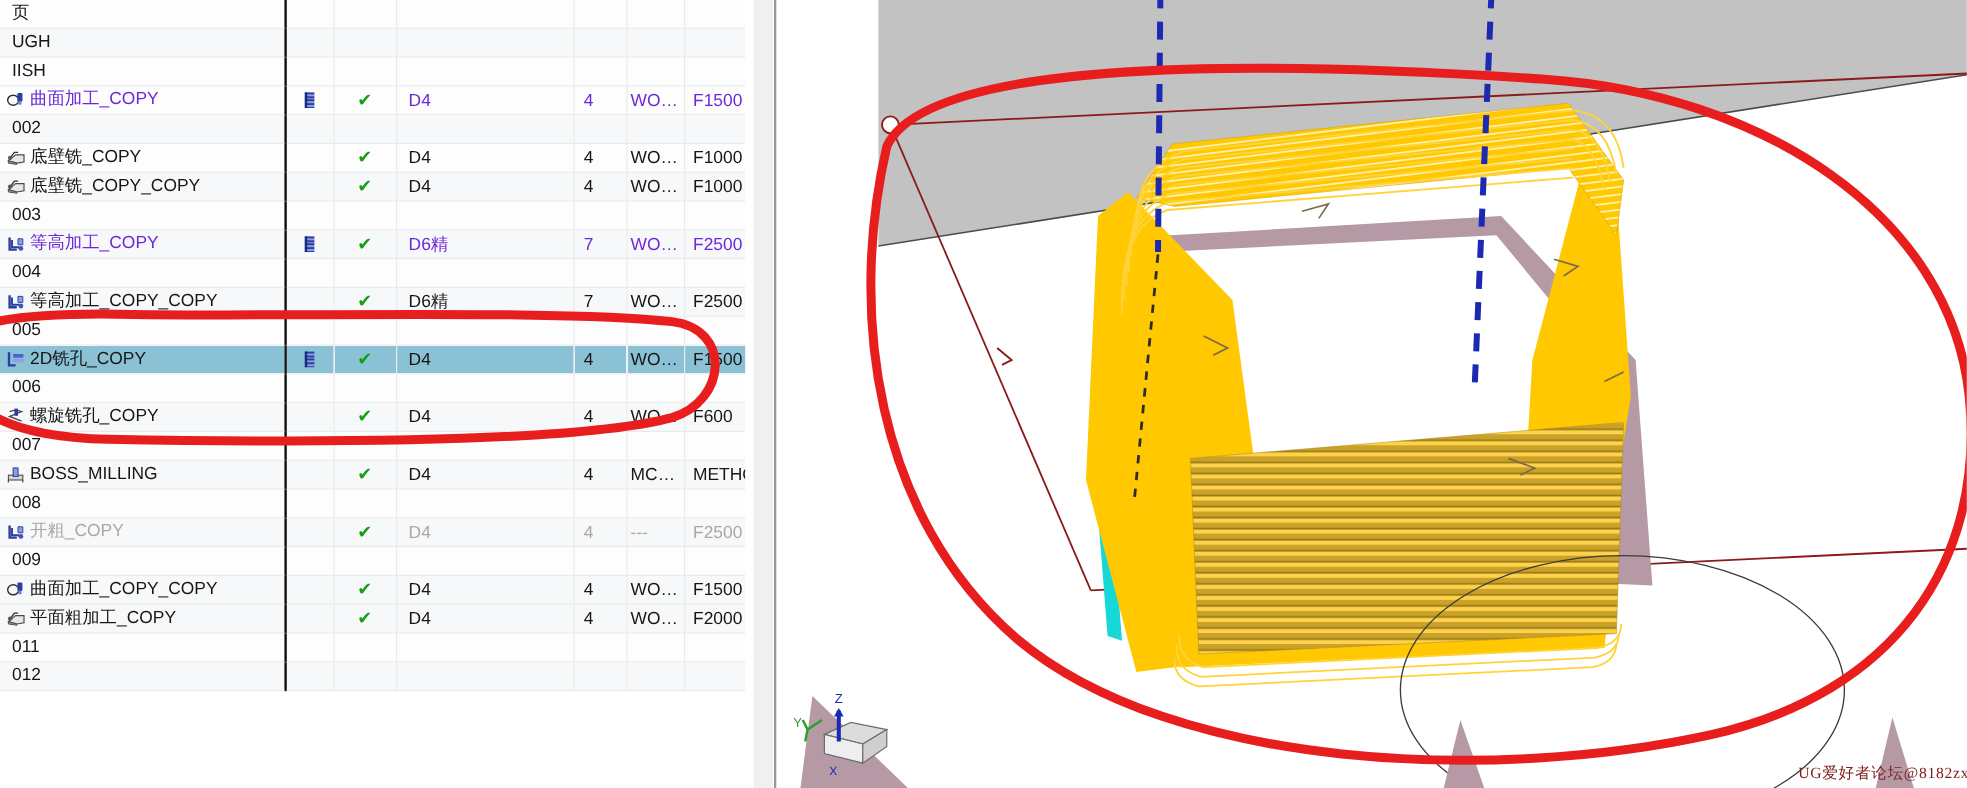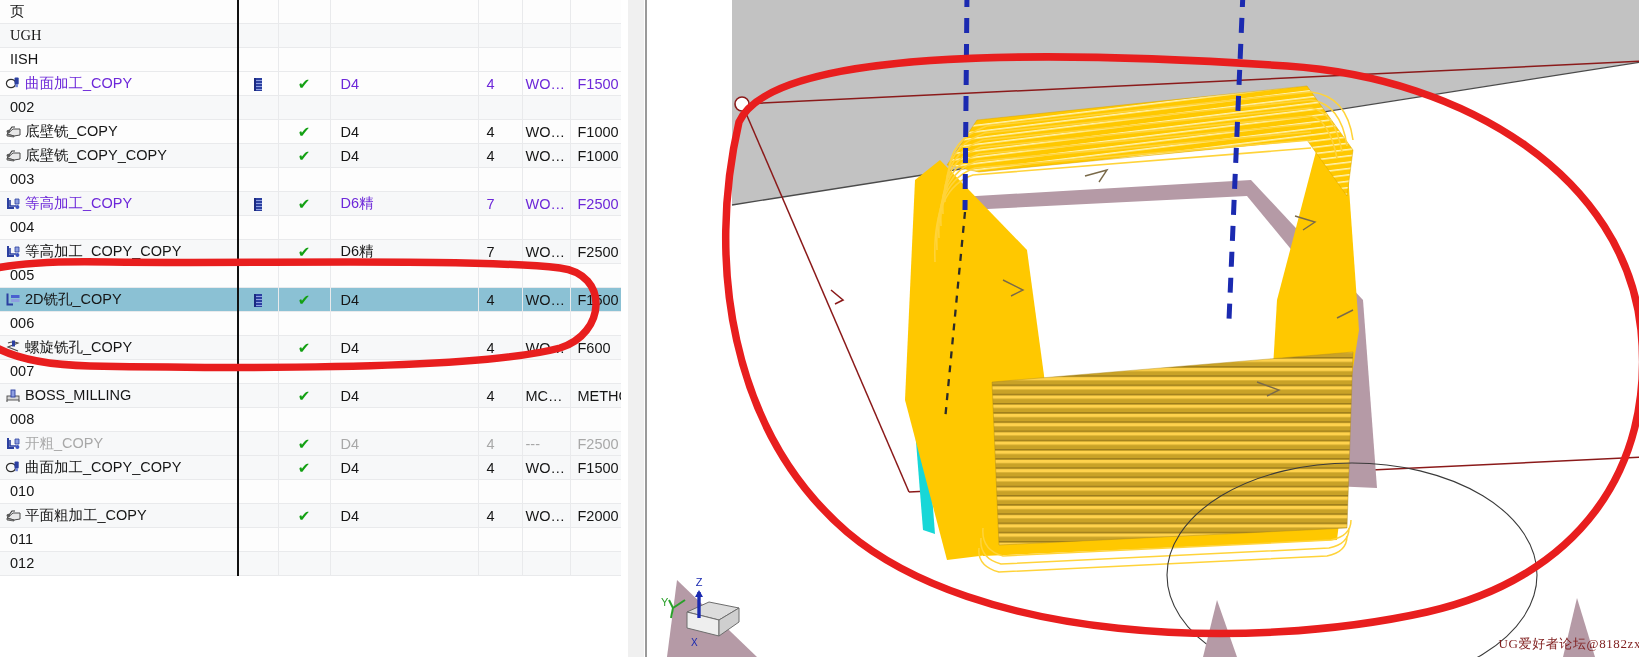--- a/index.html
+++ b/index.html
@@ -179,21 +179,21 @@
             <td class="c-state"></td>
             <td class="c-tool"></td>
             <td class="c-tnum"></td>
             <td class="c-geom"></td>
             <td class="c-feed"></td>
           </tr>
           <tr class="alt">
             <td class="c-name">
               <div class="name-cell">
                 <span style="display: inline-block; width: 0px;"></span>
-                <span class="op-name clr-black" style="padding-left: 2px; font-family: Liberation Serif, serif;">UGH</span>
+                <span class="op-name clr-black" style="padding-left: 2px;">UGH</span>
               </div>
             </td>
             <td class="c-path"></td>
             <td class="c-state"></td>
             <td class="c-tool"></td>
             <td class="c-tnum"></td>
             <td class="c-geom"></td>
             <td class="c-feed"></td>
           </tr>
           <tr>
@@ -468,51 +468,51 @@
                 <span class="op-name clr-dim">开粗_COPY</span>
               </div>
             </td>
             <td class="c-path"></td>
             <td class="c-state"><span class="check">✔</span></td>
             <td class="c-tool"><span class="clr-dim">D4</span></td>
             <td class="c-tnum"><span class="clr-dim">4</span></td>
             <td class="c-geom"><span class="clr-dim">---</span></td>
             <td class="c-feed"><span class="clr-dim">F2500</span></td>
           </tr>
+          <tr>
+            <td class="c-name">
+              <div class="name-cell">
+                <span style="display: inline-block; width: 0px;"></span>
+                <span class="op-name clr-black" style="padding-left: 2px;">009</span>
+              </div>
+            </td>
+            <td class="c-path"></td>
+            <td class="c-state"></td>
+            <td class="c-tool"></td>
+            <td class="c-tnum"></td>
+            <td class="c-geom"></td>
+            <td class="c-feed"></td>
+          </tr>
           <tr class="alt">
             <td class="c-name">
               <div class="name-cell">
                 <span class="op-icon"><svg width="17" height="17" viewBox="0 0 17 17">
                     <ellipse cx="6" cy="8.5" rx="4.6" ry="4.2" fill="none" stroke="#303030" stroke-width="1.2"></ellipse>
                     <rect x="9.5" y="2.5" width="4.2" height="7" rx="1" fill="#2b3fa0"></rect>
                     <rect x="10.3" y="9.2" width="2.6" height="3" fill="#6f83d8"></rect>
                   </svg></span>
                 <span class="op-name clr-black">曲面加工_COPY_COPY</span>
               </div>
             </td>
             <td class="c-path"></td>
             <td class="c-state"><span class="check">✔</span></td>
             <td class="c-tool"><span class="clr-black">D4</span></td>
             <td class="c-tnum"><span class="clr-black">4</span></td>
             <td class="c-geom"><span class="clr-black">WO…</span></td>
             <td class="c-feed"><span class="clr-black">F1500</span></td>
-          </tr>
-          <tr>
-            <td class="c-name">
-              <div class="name-cell">
-                <span style="display: inline-block; width: 0px;"></span>
-                <span class="op-name clr-black" style="padding-left: 2px;">010</span>
-              </div>
-            </td>
-            <td class="c-path"></td>
-            <td class="c-state"></td>
-            <td class="c-tool"></td>
-            <td class="c-tnum"></td>
-            <td class="c-geom"></td>
-            <td class="c-feed"></td>
           </tr>
           <tr class="alt">
             <td class="c-name">
               <div class="name-cell">
                 <span class="op-icon"><svg width="17" height="17" viewBox="0 0 17 17">
                     <path d="M2,11 L8,6 L15,6 L15,12 L9,13 Z" fill="#e8e8e8" stroke="#4a4a4a" stroke-width="1"></path>
                     <path d="M2,11 L2,13 L9,14 L9,13 Z" fill="#9a9a9a" stroke="#4a4a4a" stroke-width=".8"></path>
                     <path d="M4,8 L7,4 L10,4" stroke="#333" stroke-width="1.1" fill="none"></path>
                     <circle cx="3.4" cy="8.6" r="1.8" fill="#5a5a5a"></circle>
                   </svg></span>

